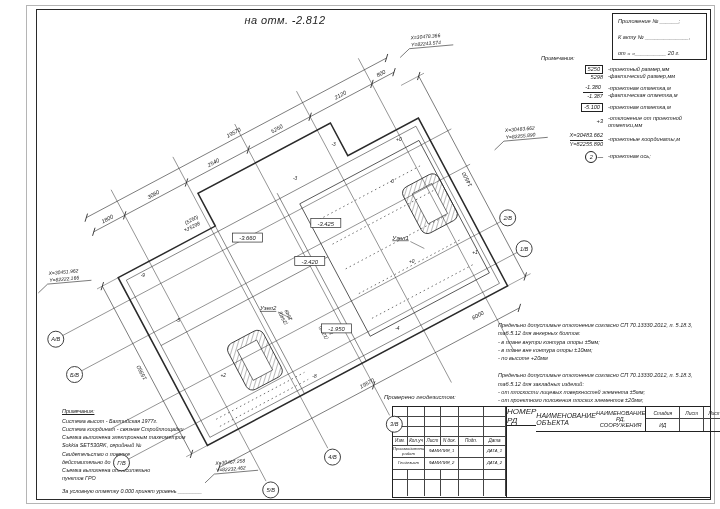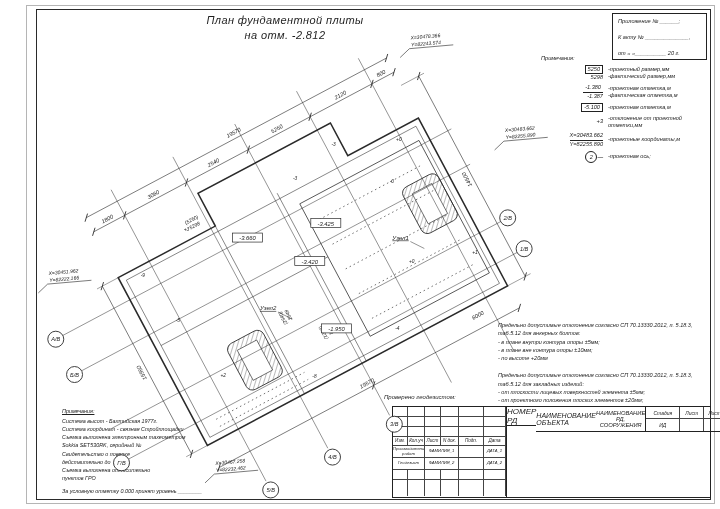--- a/index.html
+++ b/index.html
@@ -54,21 +54,20 @@
 </style>
 </head>
 <body>
 
 <div id="page">
 
   <div class="frame-outer"></div>
   <div class="frame"></div>
 
   <div class="drawing-title">
-    <div>План фундаментной плиты</div>
     <div>на отм. -2.812</div>
   </div>
 
   <div class="appendix">
     <div>Приложение № ______;</div>
     <div>К акту № ______________,</div>
     <div>от «  »__________ 20 г.</div>
   </div>
 
   <div class="legend">

